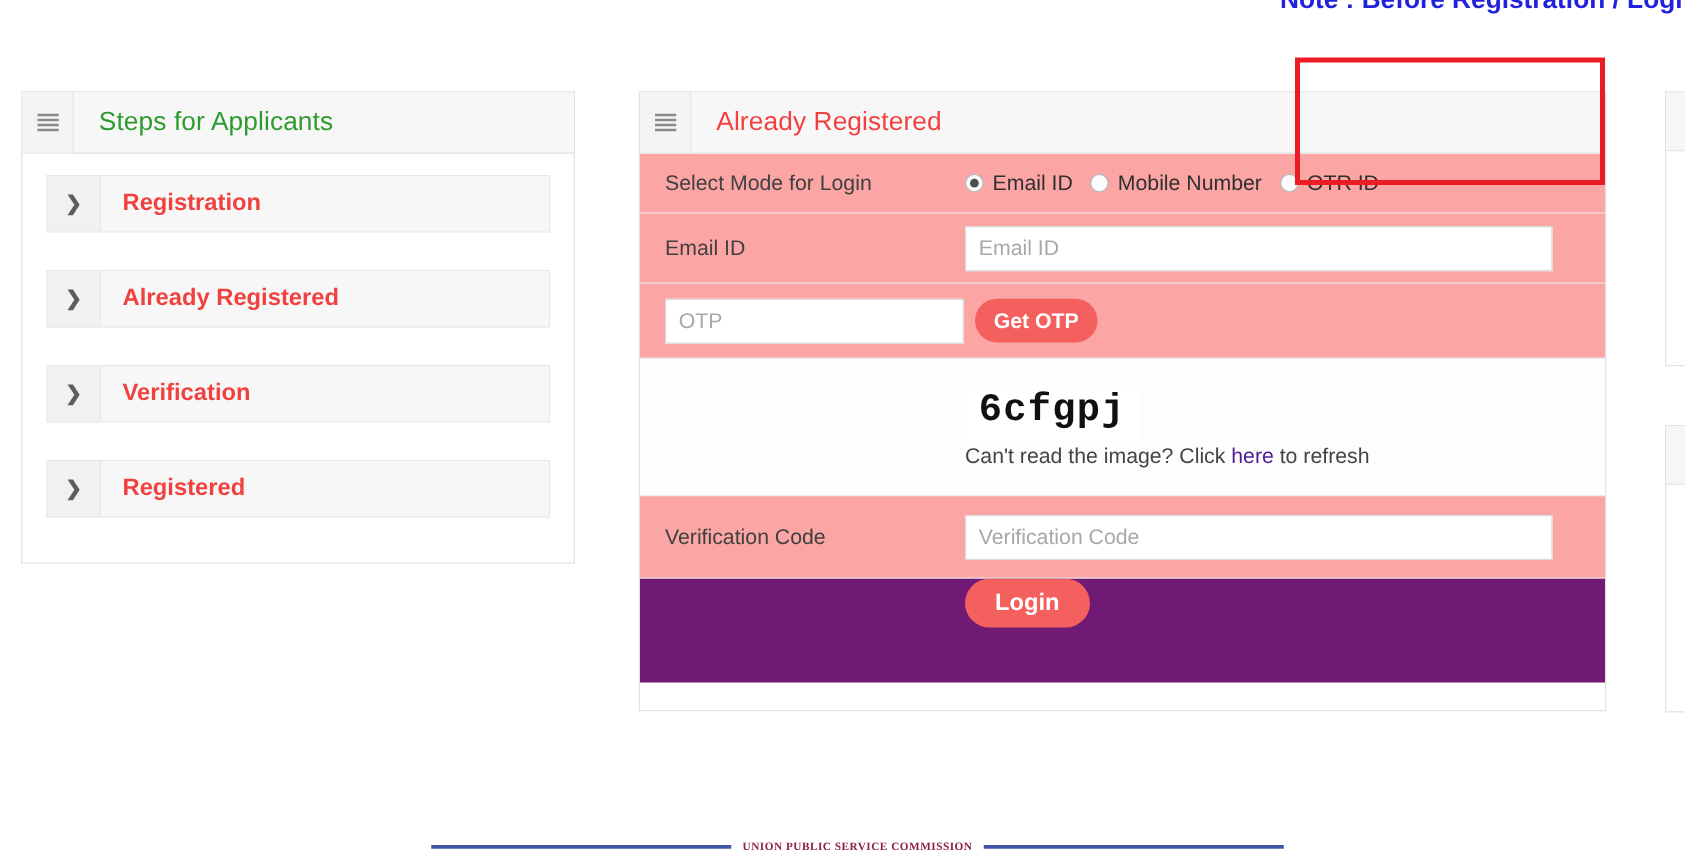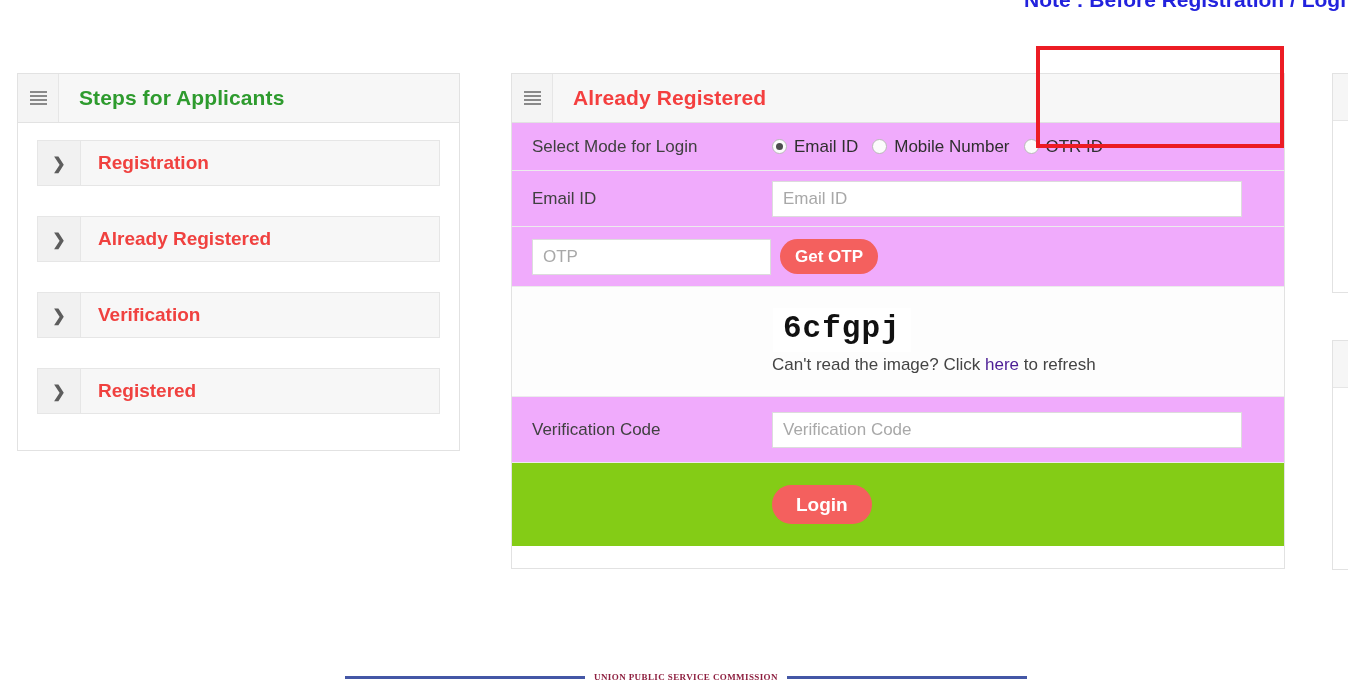--- a/index.html
+++ b/index.html
@@ -67,21 +67,21 @@
     display: block;
     height: 2px;
     background: #8a8a8a;
     border-radius: 0;
   }
   .panel-title {
     display: flex;
     align-items: center;
     padding-left: 20px;
     font-size: 21px;
-    font-weight: bold;
+    font-weight: normal;
     letter-spacing: .1px;
     text-align: center;
   }
   .title-green { color: #2e9b2e; }
   .title-red { color: #f43f3f; }
 
   
   #steps-panel {
     left: 17px;
     top: 73px;
@@ -153,32 +153,32 @@
   .btn-newreg { font-size: 18px; padding: 9px 20px; border-radius: 20px; }
   .btn-getotp { font-size: 17px; padding: 9px 15px; border-radius: 18px; }
   .btn-login  { font-size: 19px; padding: 10px 24px; border-radius: 20px; }
 
   .form-row {
     display: flex;
     align-items: center;
     border-bottom: 1px solid #ececec;
     padding: 0 20px;
     box-sizing: border-box;
-    background: #f0abfc;
+    background: #fca5a5;
   }
   .row-mode  { height: 48px; }
   .row-email { height: 56px; }
   .row-otp   { height: 60px; }
   .row-cap   { height: 110px; background: #fdfdfd; }
   .row-vcode { height: 66px; }
   .row-submit {
     height: 83px;
     display: flex;
-    align-items: center;
-    background: #84cc16;
+    align-items: flex-start;
+    background: #701a75;
     padding-left: 20px;
     box-sizing: border-box;
   }
   .f-label {
     width: 240px;
     flex: none;
     font-size: 17px;
     color: #404040;
   }
   .f-field { flex: 1; display: flex; align-items: center; }

